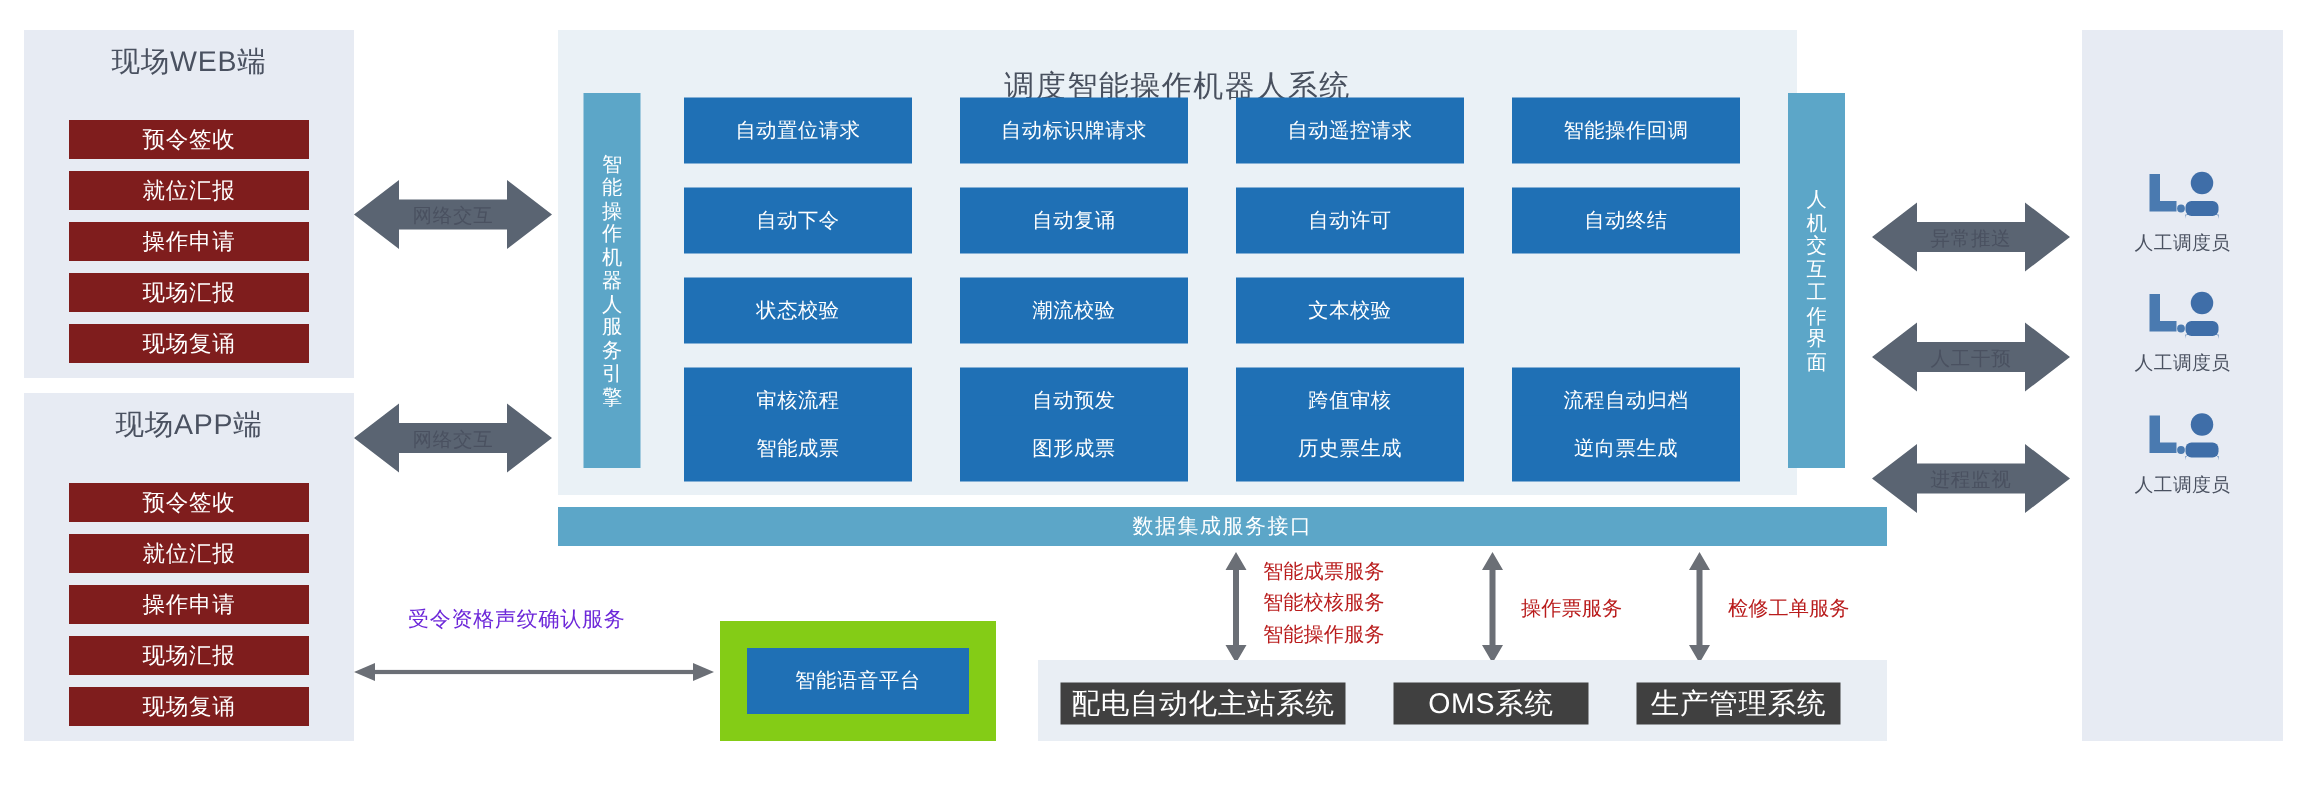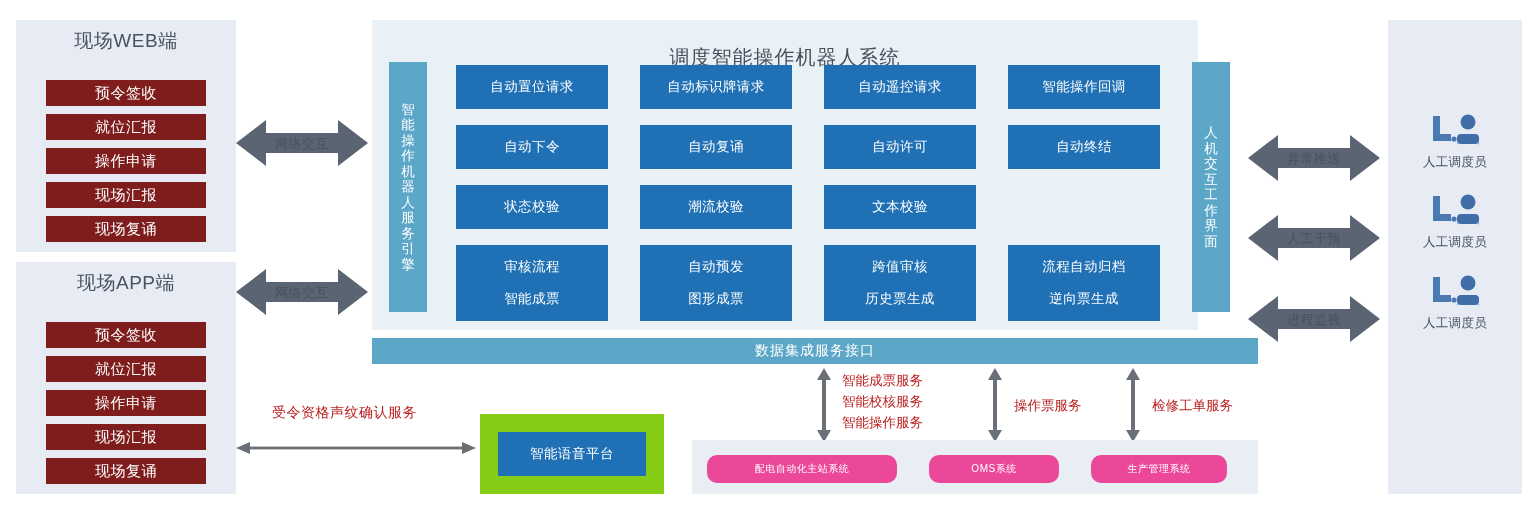--- a/index.html
+++ b/index.html
@@ -87,28 +87,27 @@
     font-size: 14px;
     display: flex;
     align-items: center;
     justify-content: center;
     letter-spacing: 1px;
   }
 
   
   .systems-panel { background: #e9eef4; }
   .system-box {
-    background: #ec4899;
-    color: #ffffff;
-    font-size: 10px;
-    display: flex;
-    align-items: center;
-    justify-content: center;
-    letter-spacing: 0.5px;
-    border-radius: 10px;
+    background: #404040;
+    color: #ffffff;
+    font-size: 19px;
+    display: flex;
+    align-items: center;
+    justify-content: center;
+    letter-spacing: 0.5px;
   }
 
   
   .voice-panel { background: #84cc16; }
   .voice-box {
     background: #1f70b5;
     color: #ffffff;
     font-size: 13.5px;
     display: flex;
     align-items: center;
@@ -138,21 +137,21 @@
     left: 0; right: 0;
     text-align: center;
     font-size: 13px;
     color: #4a5160;
     letter-spacing: 0.5px;
     pointer-events: none;
   }
   .thin-label {
     position: absolute;
     font-size: 14px;
-    color: #b91c1c;
+    color: #6d28d9;
     letter-spacing: 0.5px;
     white-space: nowrap;
   }
   .svc-label {
     position: absolute;
     font-size: 13.5px;
     line-height: 21px;
     color: #b91c1c;
     white-space: nowrap;
   }

